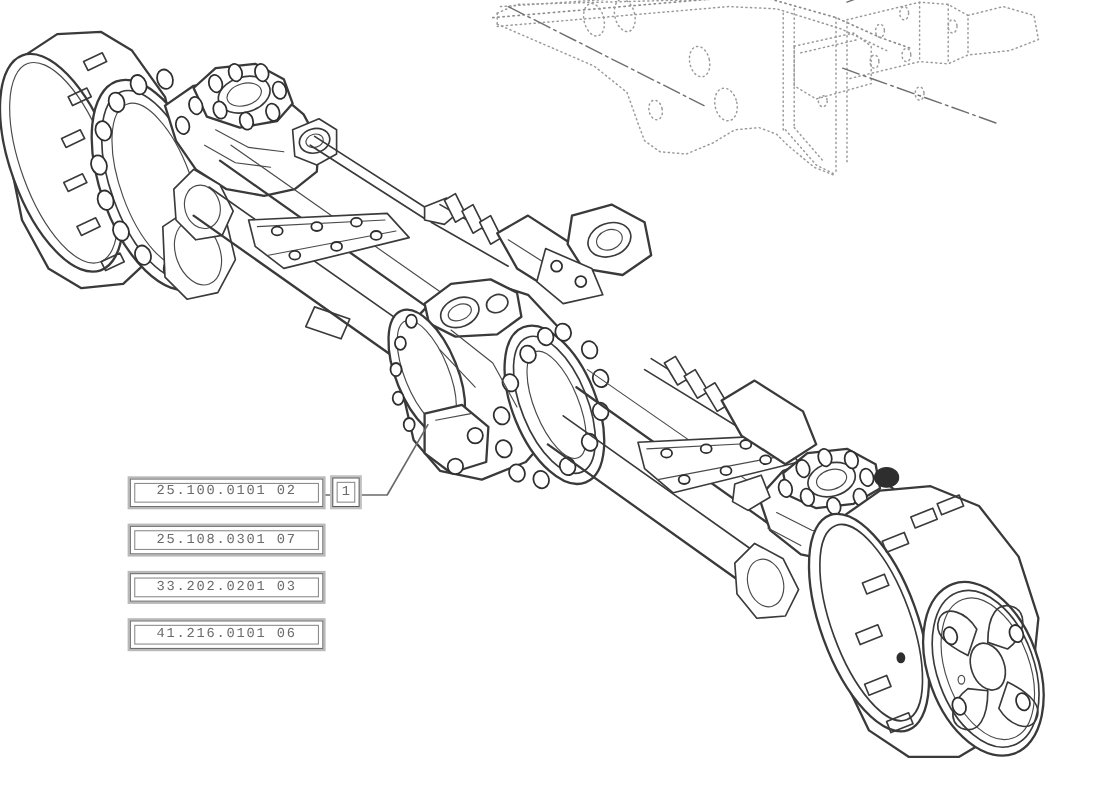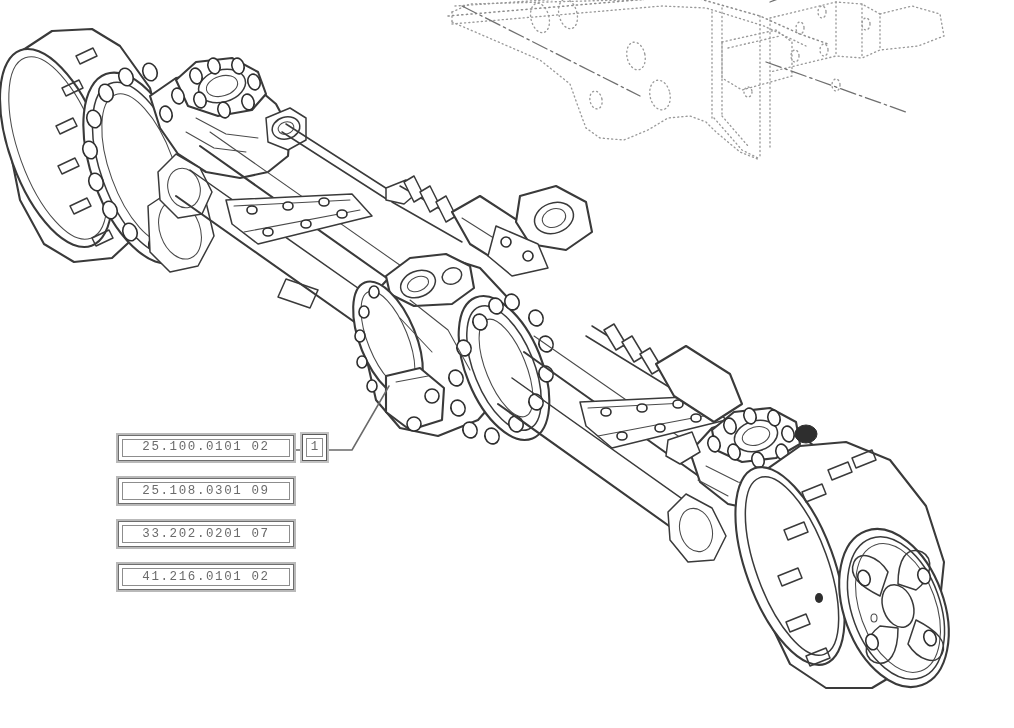--- a/index.html
+++ b/index.html
@@ -393,36 +393,36 @@
         </div>
       </div>
     </div>
 
 
 
 
     <div class="label-row">
       <div class="pn-box">
         <div class="pn-inner">
-          <span class="pn-text">25.108.0301 09</span>
+          <span class="pn-text">25.108.0301 07</span>
         </div>
       </div>
     </div>
 
     <div class="label-row">
       <div class="pn-box">
         <div class="pn-inner">
-          <span class="pn-text">33.202.0201 07</span>
+          <span class="pn-text">33.202.0201 03</span>
         </div>
       </div>
     </div>
 
     <div class="label-row">
       <div class="pn-box">
         <div class="pn-inner">
-          <span class="pn-text">41.216.0101 02</span>
+          <span class="pn-text">41.216.0101 06</span>
         </div>
       </div>
     </div>
 
   </div>
 
 </div>
 
 </body></html>

